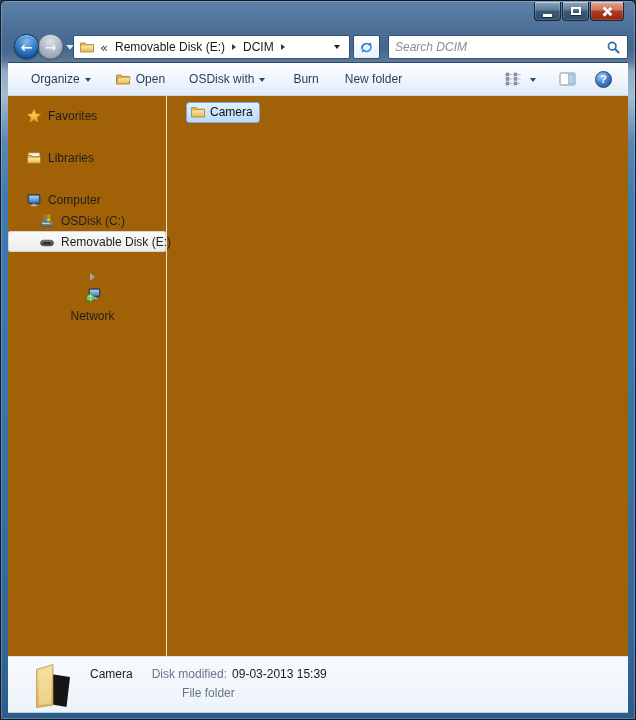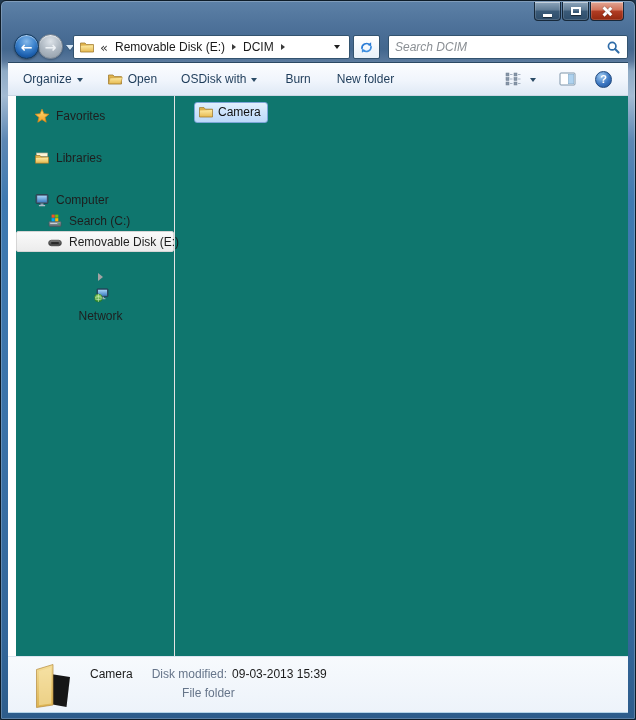--- a/index.html
+++ b/index.html
@@ -56,32 +56,32 @@
   .searchbox{ position:absolute; left:387px; top:34px; width:240px; height:24px; background:#fff;
       border:1px solid #33536f; border-radius:2px; display:flex; align-items:center; padding:0 6px;gap:20px; }
   .searchbox input{ flex:1; border:none; outline:none; font-size:12px; color:#222; background:transparent;
       font-family:"Liberation Sans",sans-serif; }
   .searchbox input::placeholder{ color:#8a8f94; font-style:italic; }
 
   
   .content{ position:absolute; left:7px; right:7px; top:62px; bottom:7px; background:#fff;
       display:flex; flex-direction:column; box-shadow:0 -1px 0 #2b4863, 0 1px 0 rgba(205,233,248,.85); }
 
-  .toolbar{ height:33px; flex:0 0 33px; display:flex; align-items:center; padding-left:7px; padding-right:16px;
+  .toolbar{ height:33px; flex:0 0 33px; display:flex; align-items:center; padding-left:15px; padding-right:16px;
       background:linear-gradient(180deg,#fcfdff 0%,#f0f5fc 55%,#dfe9f5 100%);
       border-bottom:1px solid #cbd7e4; color:#1e3c5a; font-size:12px;justify-content:space-between; }
   .tbtn{ display:flex; align-items:center; gap:5px; padding:3px 4px; border-radius:3px; white-space:nowrap; }
   .tb-arrow{ width:0; height:0; border-left:3.5px solid transparent; border-right:3.5px solid transparent;
       border-top:4px solid #2b4b66; margin-top:1px; }
   .tb-right{ margin-left:auto; display:flex; align-items:center; gap:15px; }
   .helpbtn{ width:17px; height:17px; border-radius:50%; border:1px solid #20497e; color:#fff;
       background:radial-gradient(circle at 35% 28%,#a3cdf2 0%,#3c77c2 55%,#1d4f96 100%);
       font-size:11px; font-weight:bold; display:flex; align-items:center; justify-content:center; }
 
-  .body{ flex:1; display:flex; overflow:hidden; background:#0f766e;margin-left:8px; }
+  .body{ flex:1; display:flex; overflow:hidden; background:#a16207; }
   .sidebar{ width:159px; flex:0 0 159px; padding-top:9px; border-right:1px solid #e3e3e3; }
   .srow{ display:flex; align-items:center; height:21px; padding-left:18px; gap:6px;
       font-size:12px; color:#1e1e1e; white-space:nowrap; }
   .srow.child{ padding-left:31px; }
   .srow.has-exp{ padding-left:11px;flex-direction:column; }
   .srow.selected{ background:linear-gradient(180deg,#fafafa,#ececec); border:1px solid #d5d5d5;
       border-radius:2px; padding-left:30px; }
   .sspacer{ height:21px; }
   .expander{ width:0; height:0; border-top:4px solid transparent; border-bottom:4px solid transparent;
       border-left:5px solid #a2a2a2; margin-right:1px; }
@@ -302,21 +302,21 @@
             <svg width="16" height="16" viewBox="0 0 16 16">
               <rect x="2" y="8.6" width="12" height="4.8" rx="1" fill="url(#gDrive)" stroke="#49545b" stroke-width="0.7"></rect>
               <rect x="3.2" y="10" width="7" height="1" fill="#c7d0d6"></rect>
               <circle cx="12.2" cy="11" r="0.8" fill="#37b34a"></circle>
               <rect x="4.6" y="1.6" width="3.1" height="3.1" fill="#f35325"></rect>
               <rect x="8.2" y="1.6" width="3.1" height="3.1" fill="#81bc06"></rect>
               <rect x="4.6" y="5.2" width="3.1" height="3.1" fill="#05a6f0"></rect>
               <rect x="8.2" y="5.2" width="3.1" height="3.1" fill="#ffba08"></rect>
             </svg>
           </span>
-          <span>Search (C:)</span>
+          <span>OSDisk (C:)</span>
         </div>
 
         <div class="srow child selected">
           <span class="sicon">
             <svg width="16" height="16" viewBox="0 0 16 16">
               <rect x="1.6" y="6.2" width="12.8" height="5.6" rx="2.8" fill="url(#gRemov)" stroke="#2f2f2f" stroke-width="0.6"></rect>
               <rect x="4" y="8.2" width="8" height="1.6" rx="0.8" fill="#1d1d1d"></rect>
             </svg>
           </span>
           <span>Removable Disk (E:)</span>

